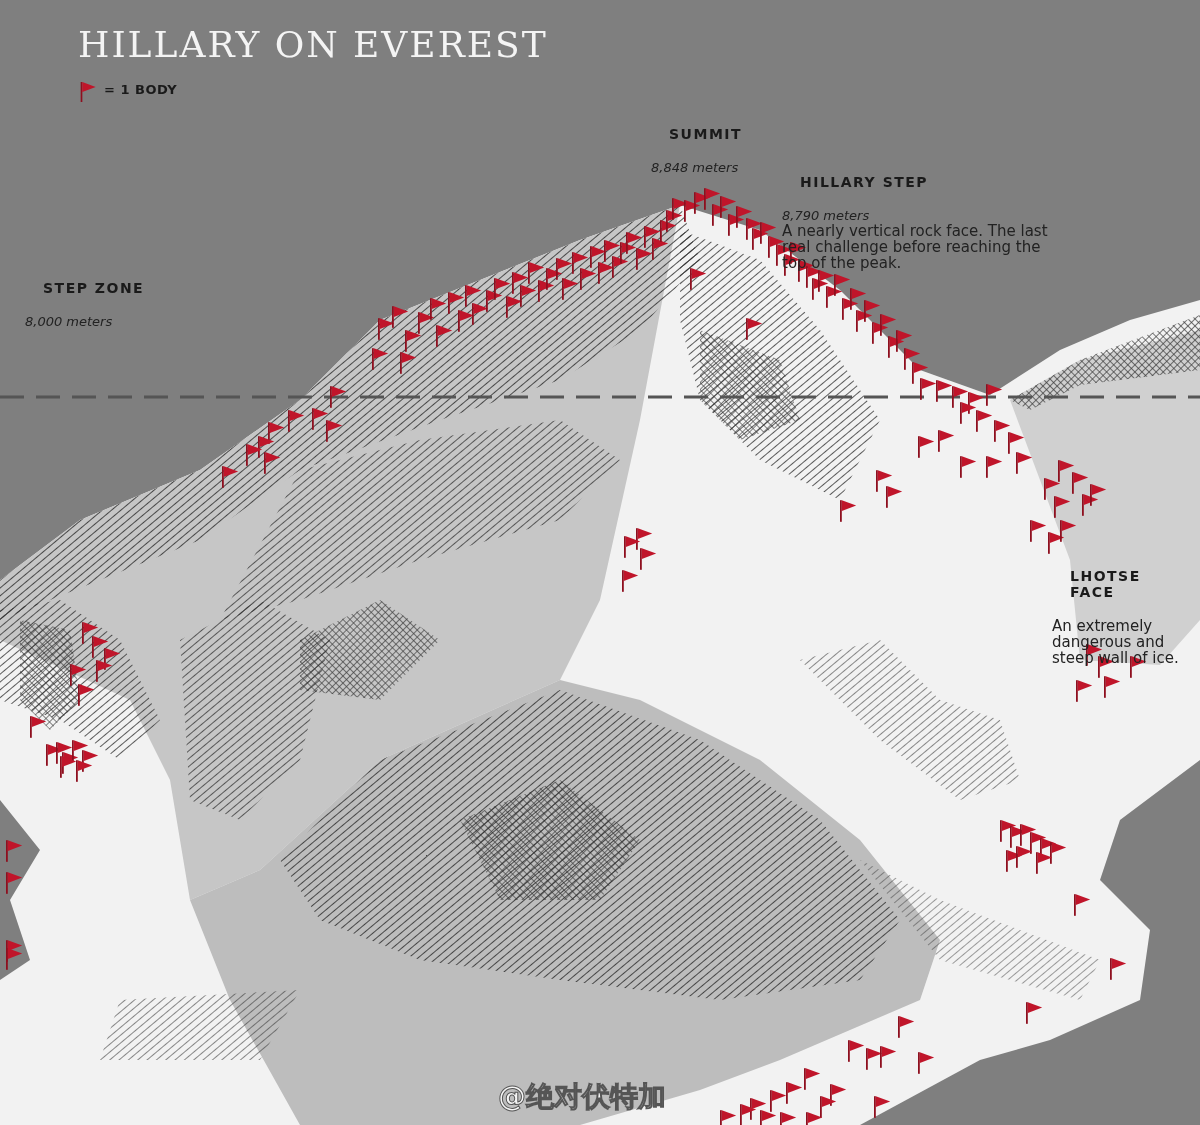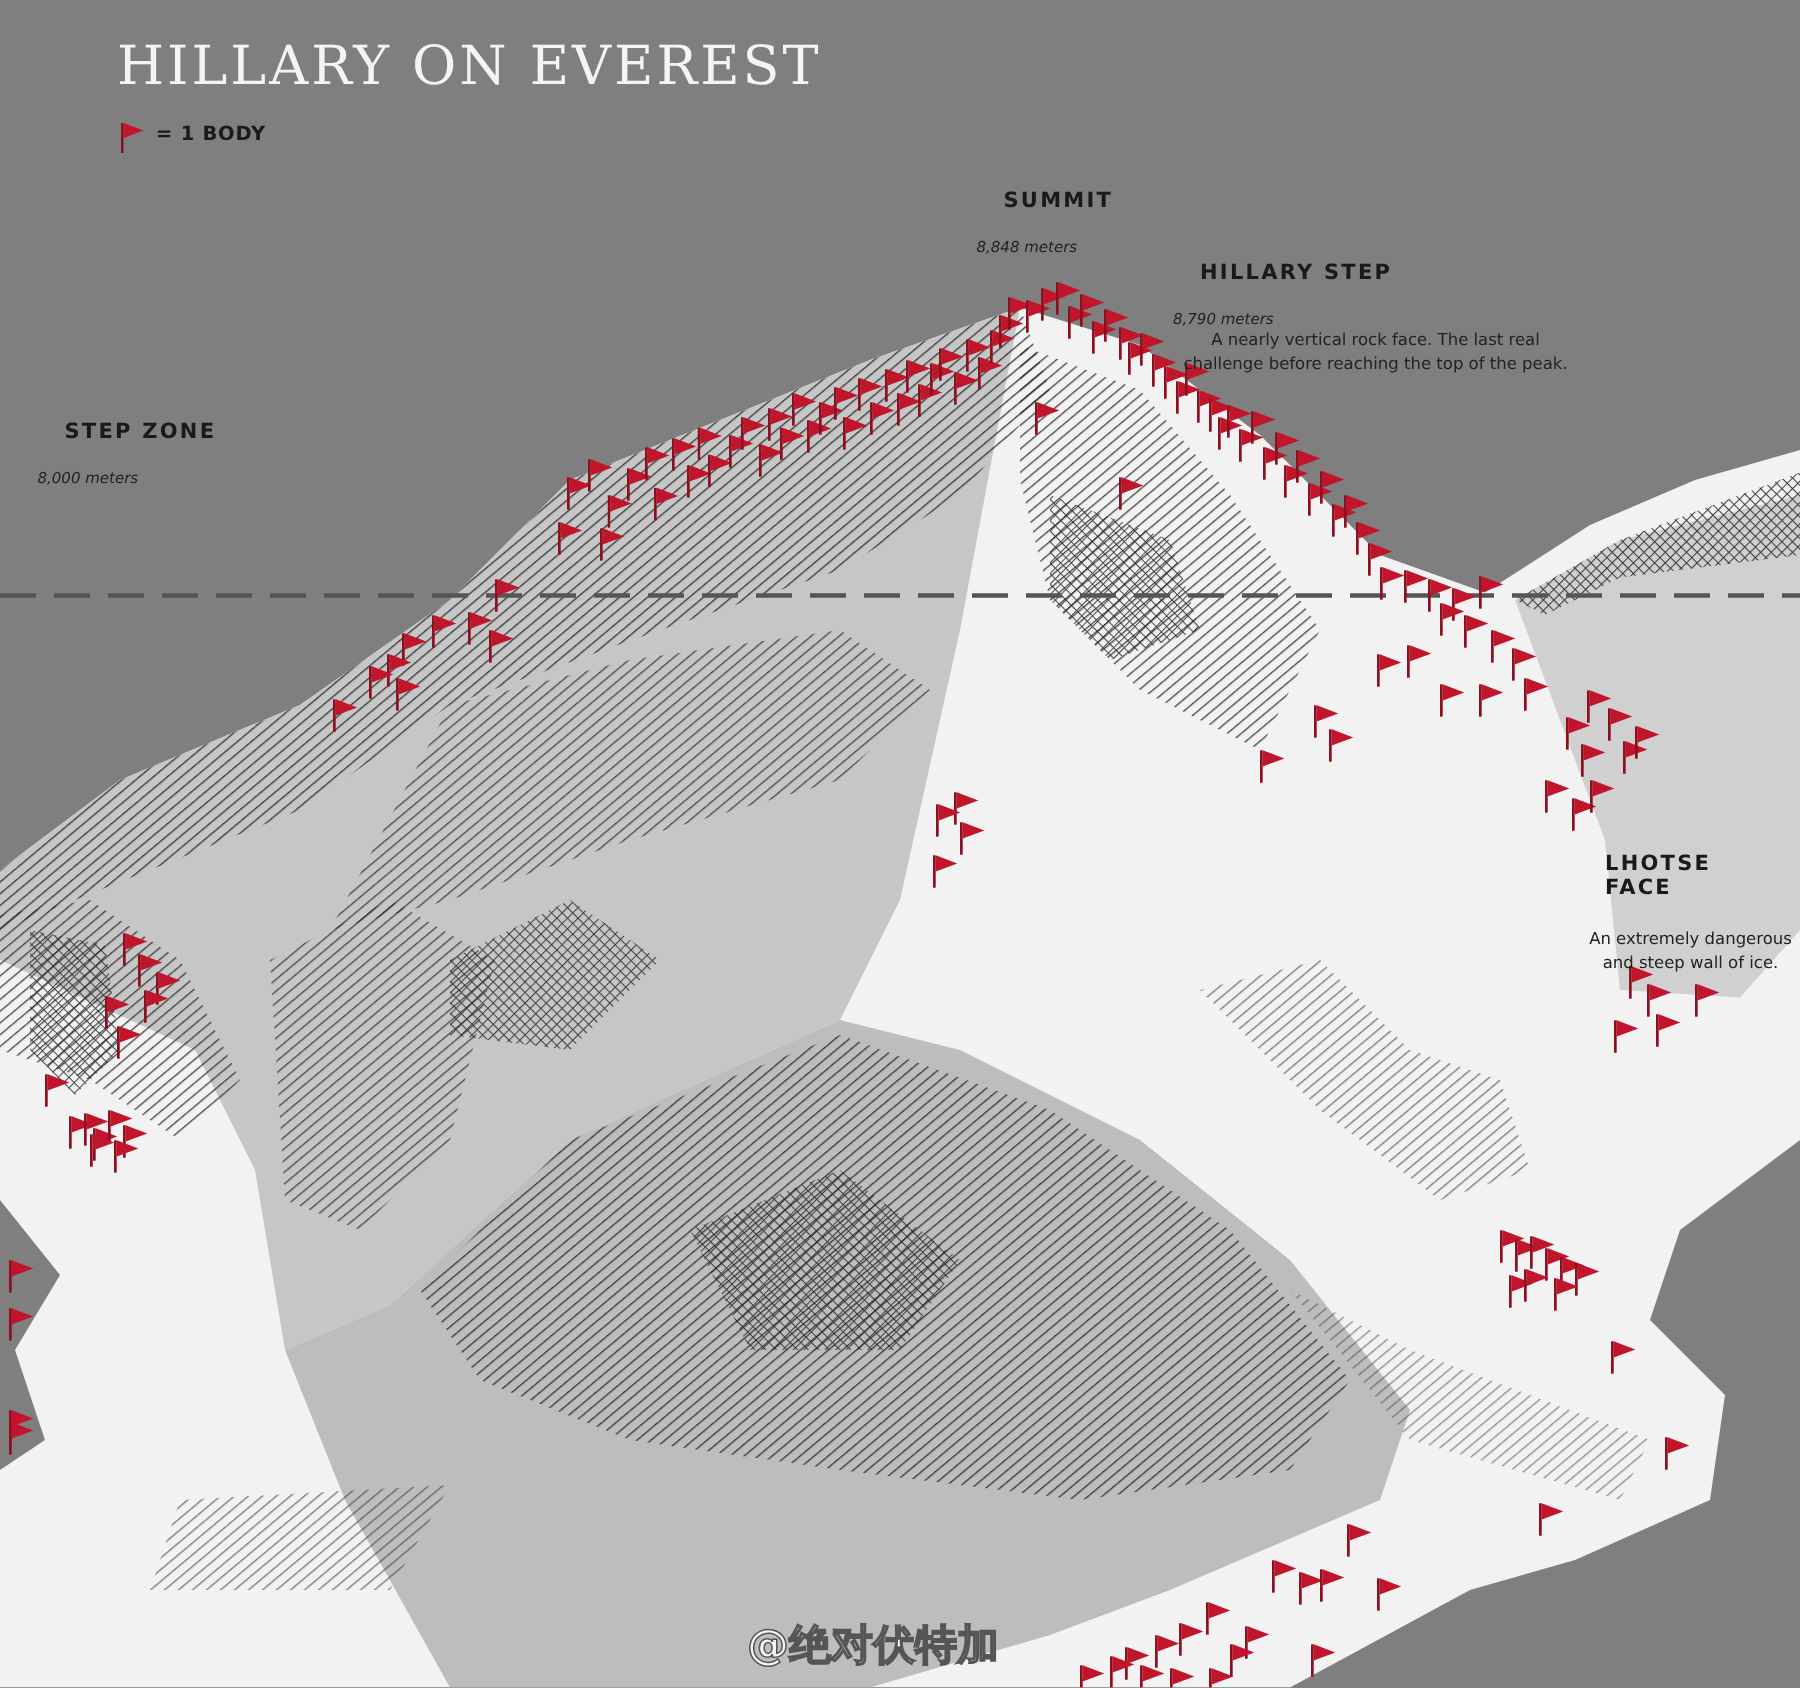--- a/index.html
+++ b/index.html
@@ -3,22 +3,22 @@
 <meta charset="utf-8">
 <style>
   html, body { margin:0; padding:0; }
   body { width:1200px; height:1125px; background:#7f7f7f; position:relative; overflow:hidden; font-family:"DejaVu Sans", sans-serif; }
   #scene { position:absolute; left:0; top:0; width:1200px; height:1125px; }
   .title { position:absolute; left:78px; top:24px; font-family:"DejaVu Serif", serif; font-size:36px; letter-spacing:2px; color:#f4f4f4; font-weight:normal; }
   .legend { position:absolute; left:80px; top:82px; display:flex; gap:6px; }
   .legend-text { font-family:"DejaVu Sans", sans-serif; font-weight:bold; font-size:13px; color:#1a1a1a; letter-spacing:0.5px; }
   .label { position:absolute; color:#1a1a1a; }
   .label h3 { margin:18px; font-family:"DejaVu Sans", sans-serif; font-weight:bold; font-size:14px; letter-spacing:1.5px; }
-  .label .alt { font-style:italic; font-size:10px; margin-top:2px; color:#222; }
-  .label .desc { font-size:11px; line-height:16px; color:#222;text-align:center; }
+  .label .alt { font-style:italic; font-size:13px; margin-top:2px; color:#222; }
+  .label .desc { font-size:15px; line-height:16px; color:#222; }
   #summit-label { left:651px; top:108px; }
   #hillary-label { left:782px; top:156px; width:270px; }
   #death-label { left:25px; top:262px; width:290px; }
   #lhotse-label { left:1052px; top:550px; width:150px; }
   .watermark { position:absolute; left:498px; top:1078px; font-size:28px; color:rgba(255,255,255,0.85); font-family:"DejaVu Sans", sans-serif;font-weight:bold; -webkit-text-stroke:1px #555; }
 </style>
 </head>
 <body>
 
 <svg id="scene" width="1200" height="1125" viewBox="0 0 1200 1125" xmlns="http://www.w3.org/2000/svg">

